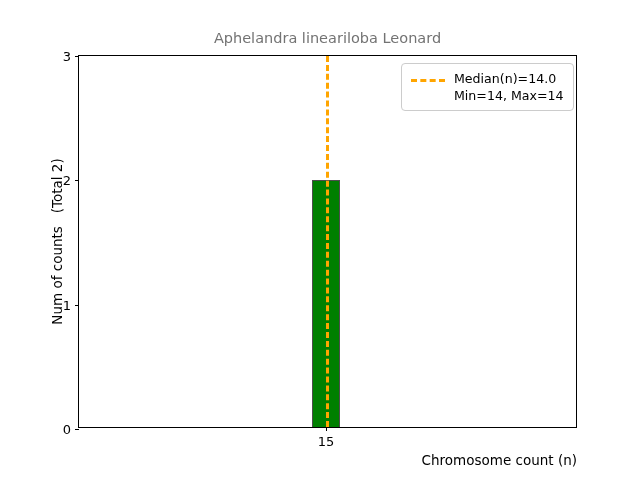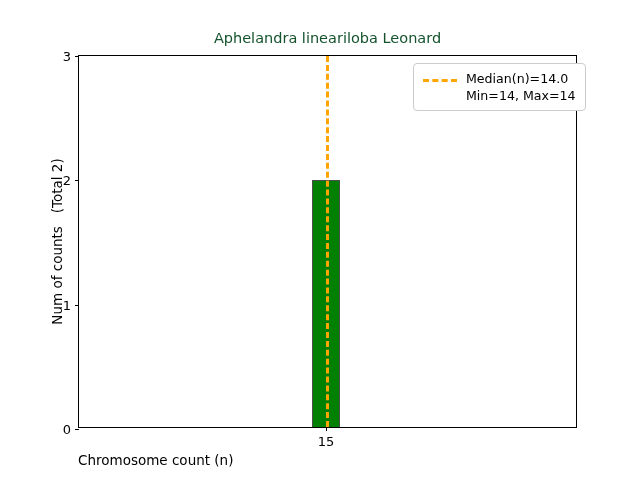--- a/index.html
+++ b/index.html
@@ -25,21 +25,21 @@
   }
 
   
   #chart-title {
     position: absolute;
     left: 78px;
     top: 30px;
     width: 499px;
     text-align: center;
     font-size: 14.5px;
-    color: #14532d;
+    color: #737373;
     white-space: nowrap;
   }
 
   
   #plot-area {
     position: absolute;
     left: 78px;
     top: 55px;
     width: 499px;
     height: 373px;
@@ -105,21 +105,21 @@
     font-size: 13px;
     white-space: nowrap;
   }
 
   
   #xlabel {
     position: absolute;
     left: 78px;
     top: 452px;
     width: 499px;
-    text-align: left;
+    text-align: right;
     font-size: 13.5px;
     white-space: nowrap;
   }
 
   #ylabel {
     position: absolute;
     left: 0px;
     top: 55px;
     width: 373px;
     height: 22px;
@@ -198,21 +198,21 @@
     <div class="xtick" style="left:247px;"></div>
     <div class="xtick-label" style="left:247px;">15</div>
 
     <div id="plot-inner">
 
       <div class="bar" style="left:233px; width:28px; top:124.33px; height:248.67px;"></div>
 
       <div class="median-line" style="left:247px;"></div>
     </div>
 
-    <div id="legend" style="left:322px; top:7px;margin-left:12px;">
+    <div id="legend" style="left:322px; top:7px;">
       <div id="legend-swatch"></div>
       <div id="legend-text">
         <span class="legend-line-1">Median(n)=14.0</span>
         <span class="legend-line-2">Min=14, Max=14</span>
       </div>
     </div>
 
   </div>
 
   <div id="xlabel">Chromosome count (n)</div>

